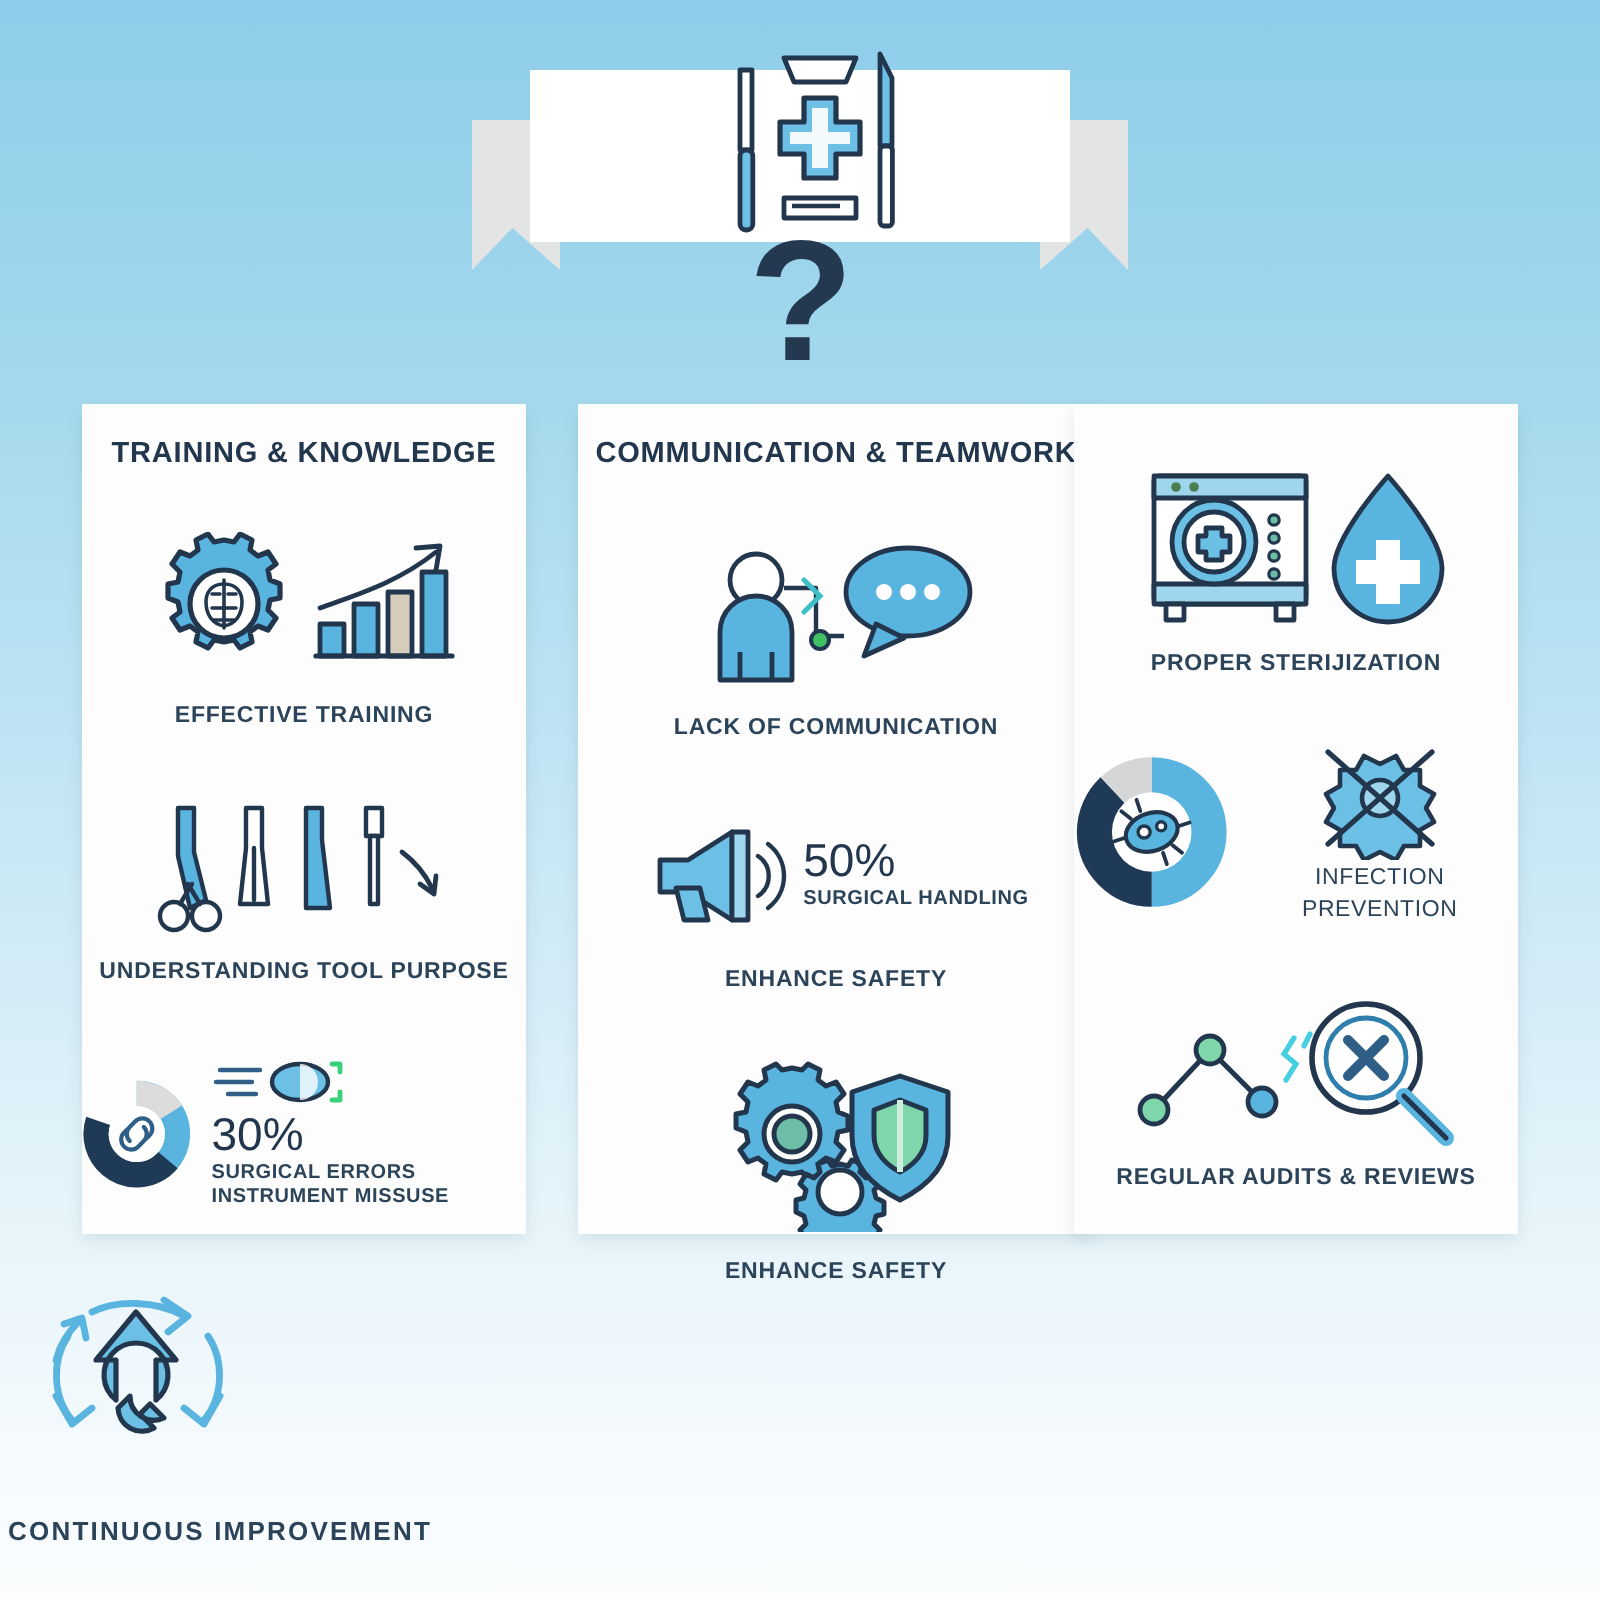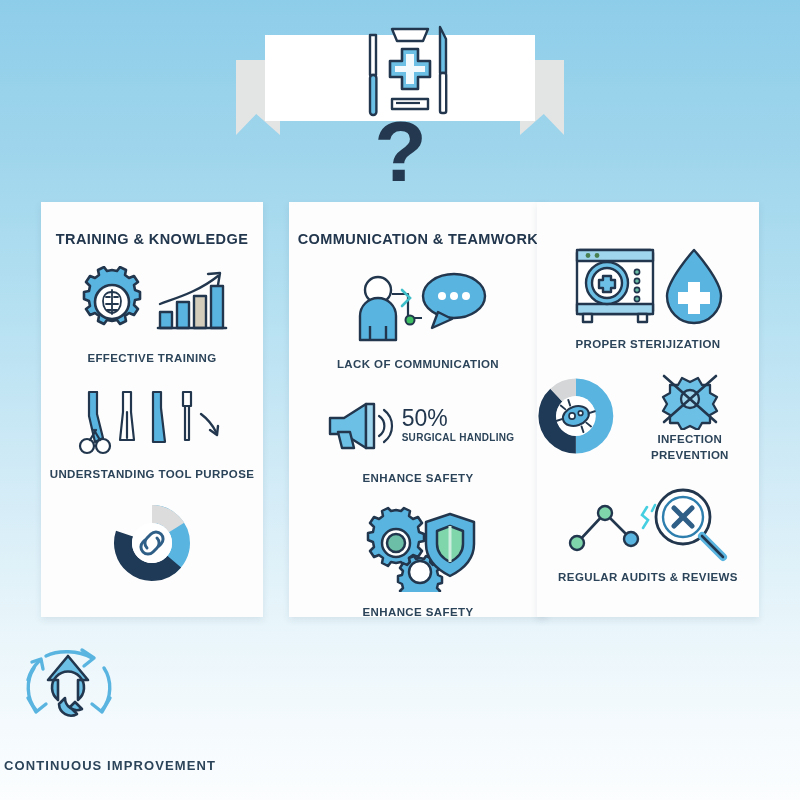--- a/index.html
+++ b/index.html
@@ -83,21 +83,22 @@
   
   .card {
     position: absolute;
     top: 202px;
     height: 415px;
     background: #fdfdfd;
     box-shadow: 0 3px 7px rgba(40,70,100,0.10);
     display: flex;
     flex-direction: column;
     align-items: center;
-    padding-top: 28px;
+    padding-top: 16px;
+    gap: 12px;
   }
   #card-1 { left: 41px;  width: 222px; }
   #card-2 { left: 289px; width: 258px; }
   #card-3 { left: 537px; width: 222px; }
 
   .card-title {
     font-size: 14.5px;
     font-weight: bold;
     color: #22374d;
     text-align: center;
@@ -142,21 +143,21 @@
     font-weight: bold;
     color: #2c4459;
     line-height: 1.25;
     letter-spacing: 0.3px;
     text-transform: uppercase;
     margin-top: 2px;
   }
 
   .side-label {
     font-size: 11.5px;
-    font-weight: bold;
+    font-weight: normal;
     color: #2c4459;
     text-align: center;
     letter-spacing: 0.3px;
     line-height: 1.35;
     text-transform: uppercase;
   }
 
   
   #footer {
     position: absolute;
@@ -274,20 +275,34 @@
         <svg width="78" height="78" viewBox="0 0 78 78">
           <circle cx="39" cy="39" r="29" fill="none" stroke="#5ab4e0" stroke-width="18" stroke-dasharray="72.9 109.3" transform="rotate(-90 39 39)"></circle>
           <circle cx="39" cy="39" r="29" fill="none" stroke="#1f3a56" stroke-width="18" stroke-dasharray="80.2 102" transform="rotate(40 39 39)"></circle>
           <circle cx="39" cy="39" r="29" fill="none" stroke="#dcdcdc" stroke-width="18" stroke-dasharray="29.2 153" transform="rotate(-90 39 39)"></circle>
           <circle cx="39" cy="39" r="20" fill="#ffffff"></circle>
           <g fill="none" stroke="#2f5f86" stroke-width="3" stroke-linecap="round">
             <path d="M34 44 a7 7 0 0 1 0-10 l4-4 a7 7 0 0 1 10 10 l-2 2"></path>
             <path d="M44 34 a7 7 0 0 1 0 10 l-4 4 a7 7 0 0 1 -10 -10 l2-2"></path>
           </g>
         </svg>
+        <div class="stat-group">
+          <svg width="68" height="26" viewBox="0 0 68 26" style="display:block;margin-bottom:2px">
+            <g stroke="#2f5f86" stroke-width="2.2" stroke-linecap="round">
+              <path d="M4 7 h20 M2 13 h18 M8 19 h14"></path>
+            </g>
+            <ellipse cx="44" cy="13" rx="14" ry="9" fill="#6cc0e6" stroke="#22374d" stroke-width="2.2"></ellipse>
+            <path d="M44 4 a9 9 0 0 1 0 18z" fill="#ffffff" opacity="0.8"></path>
+            <g stroke="#39d07a" stroke-width="2.4" stroke-linecap="round" fill="none">
+              <path d="M60 4 h4 M60 22 h4 M64 4 v4 M64 22 v-4"></path>
+            </g>
+          </svg>
+          <div class="stat-num">30%</div>
+          <div class="stat-sub">SURGICAL ERRORS INSTRUMENT MISSUSE</div>
+        </div>
       </div>
     </div>
   </div>
 
   <div class="card" id="card-2">
     <div class="card-title">COMMUNICATION &amp; TEAMWORK</div>
 
     <div class="block" style="margin-top:18px">
       <div class="block-art">
         <svg width="140" height="78" viewBox="0 0 140 78">

